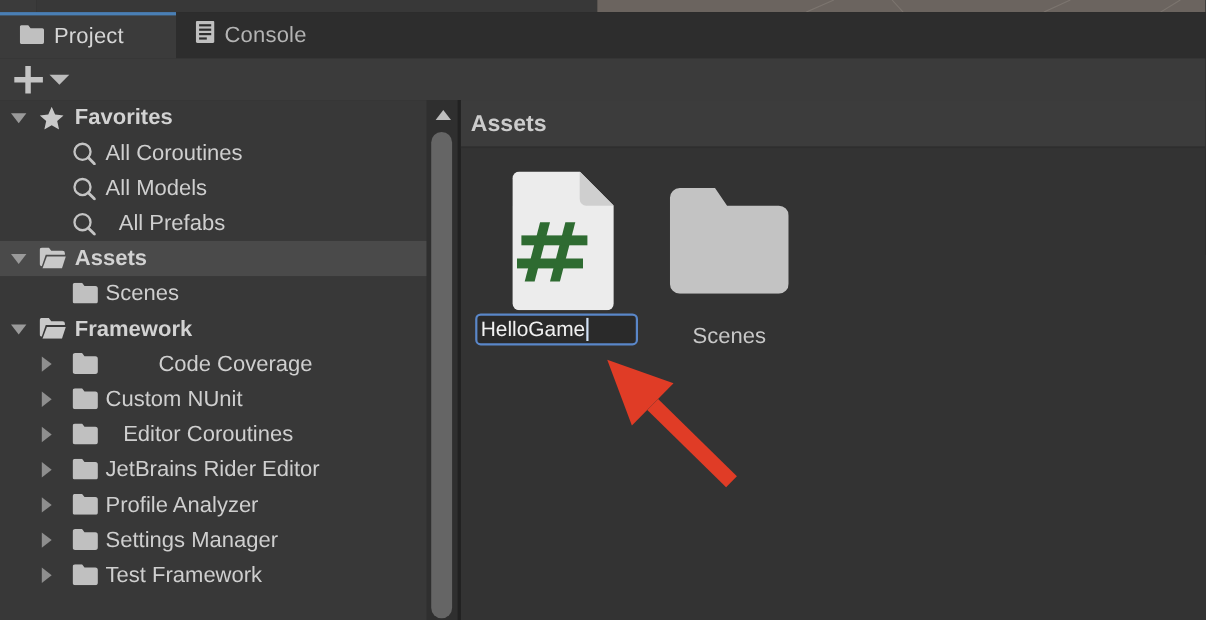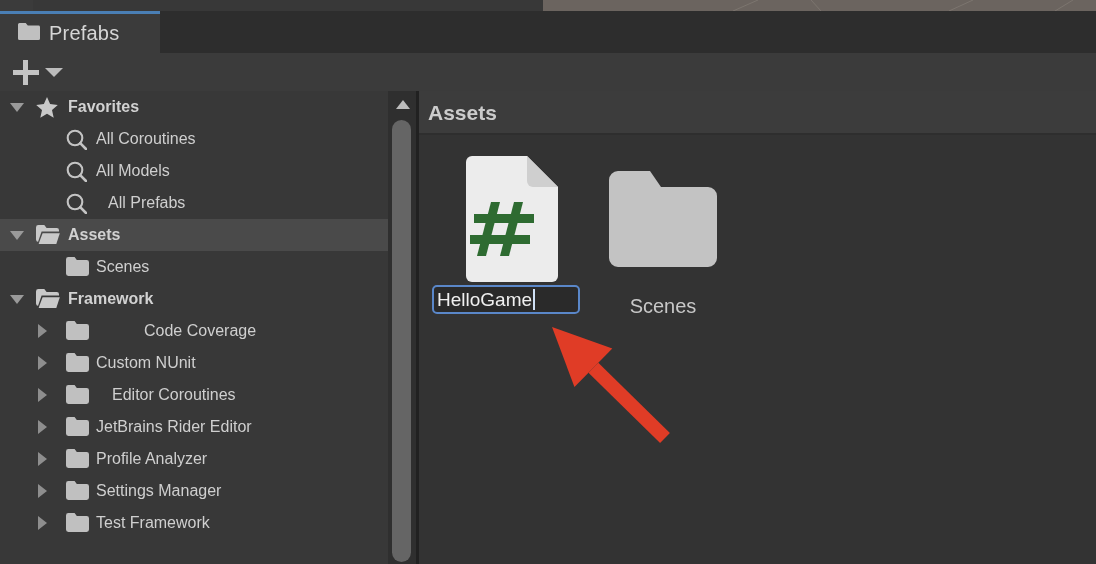--- a/index.html
+++ b/index.html
@@ -39,21 +39,21 @@
   .plus-btn .bar-h { position:absolute; left:2px; top:11px; width:26px; height:5px; background:#c4c4c4; }
   .plus-btn .bar-v { position:absolute; left:12px; top:1px; width:5px; height:25px; background:#c4c4c4; }
   .plus-caret { position:absolute; left:45px; top:15px; width:0; height:0;
       border-left:9px solid transparent; border-right:9px solid transparent;
       border-top:9px solid #bcbcbc; cursor:pointer; }
 
   
   .tree-panel { position:absolute; left:0; top:91px; width:388px; height:473px; background:#383838; overflow:hidden; }
   .tree-row {
     position:relative; height:32px; display:flex; align-items:center;
-    color:#cfcfcf; font-size:16px; white-space:nowrap;
+    color:#cfcfcf; font-size:20px; white-space:nowrap;
   }
   .tree-row.selected { background:#4a4a4a; }
   .tree-row .twisty { position:absolute; width:14px; height:14px; }
   .tree-row .twisty.down { width:0;height:0; border-left:7px solid transparent; border-right:7px solid transparent; border-top:9px solid #9a9a9a; }
   .tree-row .twisty.right { width:0;height:0; border-top:7px solid transparent; border-bottom:7px solid transparent; border-left:9px solid #8e8e8e; }
   .tree-row .rowicon { position:absolute; }
   .tree-row .rowlabel { position:absolute; }
   .tree-row.bold .rowlabel { font-weight:bold; color:#d2d2d2; }
 
   
@@ -109,21 +109,33 @@
     </div>
   </div>
 
   <div class="tabbar">
     <div class="tab active" id="tab-project">
       <span class="ic">
         <svg width="22" height="18" viewBox="0 0 22 18">
           <path d="M0 2.5A1.5 1.5 0 0 1 1.5 1h6.2l2.1 2.6H20.5A1.5 1.5 0 0 1 22 5v11.5A1.5 1.5 0 0 1 20.5 18h-19A1.5 1.5 0 0 1 0 16.5z" fill="#c0c0c0"></path>
         </svg>
       </span>
-      <span class="tab-label">Prefabs</span>
+      <span class="tab-label">Project</span>
+    </div>
+    <div class="tab" id="tab-console">
+      <span class="ic">
+        <svg width="17" height="20" viewBox="0 0 17 20">
+          <rect x="0" y="0" width="17" height="20" rx="1.5" fill="#c0c0c0"></rect>
+          <rect x="3" y="3" width="11" height="2" fill="#2d2d2d"></rect>
+          <rect x="3" y="7" width="11" height="2" fill="#2d2d2d"></rect>
+          <rect x="3" y="11" width="11" height="2" fill="#2d2d2d"></rect>
+          <rect x="3" y="15" width="7" height="2" fill="#2d2d2d"></rect>
+        </svg>
+      </span>
+      <span class="tab-label">Console</span>
     </div>
   </div>
 
   <div class="toolbar">
     <div class="plus-btn">
       <span class="bar-h"></span>
       <span class="bar-v"></span>
     </div>
     <div class="plus-caret"></div>
   </div>

